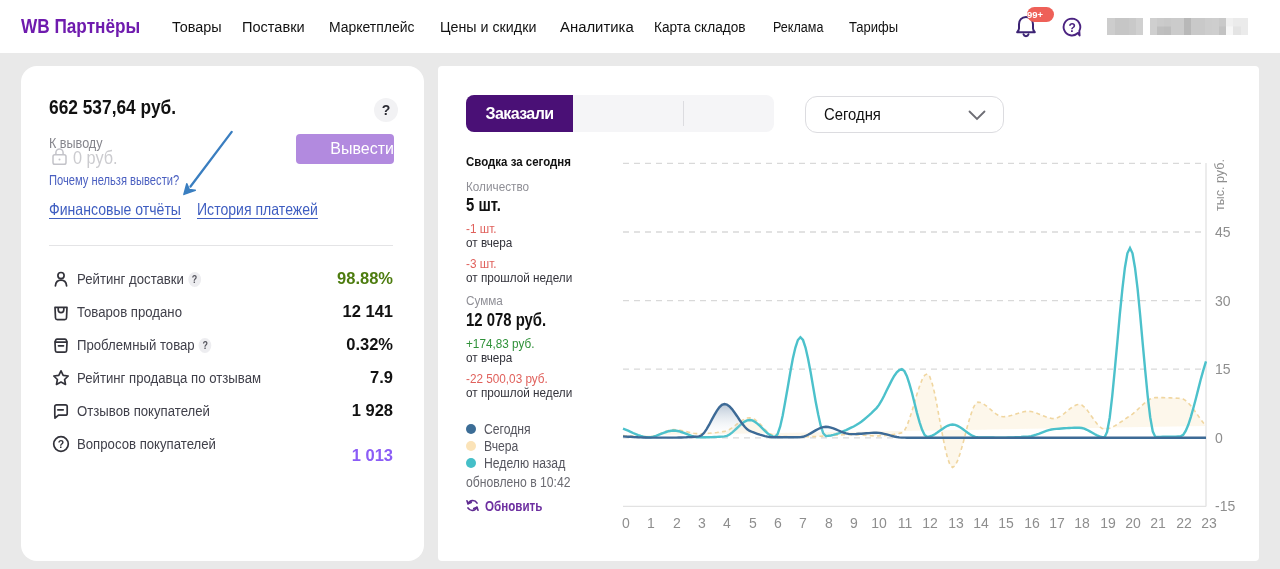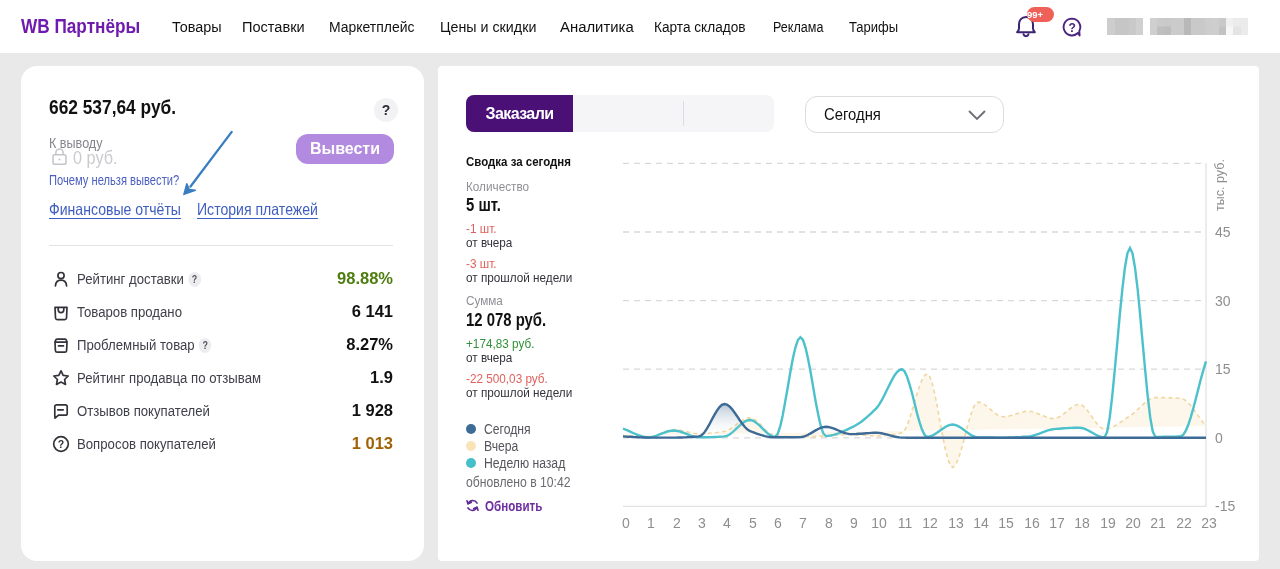--- a/index.html
+++ b/index.html
@@ -11,21 +11,21 @@
 .nav { position:absolute; top:18px; font-size:15.5px; font-weight:500; color:#111; transform-origin:left center; }
 
 #card1 { position:absolute; left:21px; top:66px; width:403px; height:495px; background:#fff; border-radius:16px; }
 #card2 { position:absolute; left:438px; top:66px; width:821px; height:495px; background:#fff; border-radius:4px; }
 
 #bal { position:absolute; left:28px; top:29px; font-size:21px; font-weight:bold; color:#111; transform:scaleX(0.825); transform-origin:left center; }
 #qbig { position:absolute; left:353px; top:32px; width:24px; height:24px; border-radius:50%; background:#f2f2f4; color:#2b2b33; font-size:14px; font-weight:bold; text-align:center; line-height:24px; }
 #kvyv { position:absolute; left:28px; top:69px; font-size:14px; color:#85858c; transform:scaleX(0.9); transform-origin:left center; }
 #zrub { position:absolute; left:52px; top:81px; font-size:18.5px; font-weight:500; color:#cbcbcf; transform:scaleX(0.88); transform-origin:left center; }
 #why { position:absolute; left:28px; top:106px; font-size:14.5px; color:#4a5fc0; transform:scaleX(0.77); transform-origin:left center; }
-#btnv { position:absolute; left:275px; top:68px; width:98px; height:30px; background:#b28adf; border-radius:12px; color:#fff; font-size:16px; font-weight:bold; text-align:center; line-height:30px; }
+#btnv { position:absolute; left:275px; top:68px; width:98px; height:30px; background:#b28adf; border-radius:4px; color:#fff; font-size:16px; font-weight:normal; text-align:right; line-height:30px; }
 .flink { position:absolute; top:134px; font-size:16.5px; color:#3f5ec1; text-decoration:underline; text-underline-offset:3px; transform:scaleX(0.853); transform-origin:left center; }
 #div1 { position:absolute; left:28px; top:179px; width:344px; height:1px; background:#e4e4e6; }
 .srow { position:absolute; left:56px; font-size:15.5px; color:#40404a; transform:scaleX(0.85); transform-origin:left center; white-space:nowrap; }
 .sval { position:absolute; right:31px; font-size:16.5px; font-weight:bold; color:#111; text-align:right; }
 .qmini { display:inline-block; width:15px; height:15px; border-radius:50%; background:#ededf0; color:#55555e; font-size:10.5px; font-weight:bold; text-align:center; line-height:15px; vertical-align:1px; margin-left:5px; }
 
 #tabs { position:absolute; left:28px; top:29px; height:37px; border-radius:8px; background:#f5f5f7; }
 .tab { position:absolute; top:29px; height:37px; font-size:16px; font-weight:bold; text-align:center; line-height:37px; color:#111; letter-spacing:-0.6px; }
 #tab1 { left:28px; width:107px; background:#4a1076; color:#fff; border-radius:8px 0 0 8px; }
 #tab2 { left:135px; width:110px; }
@@ -114,45 +114,45 @@
       <circle cx="9" cy="5.6" r="3.1" fill="none" stroke="#32323a" stroke-width="1.7"></circle>
       <path d="M3.4 15.8 C3.8 11.8 6 10.2 9 10.2 C12 10.2 14.2 11.8 14.6 15.8" fill="none" stroke="#32323a" stroke-width="1.7" stroke-linecap="round"></path>
     </svg>
   <div class="srow" style="top:204px;">Рейтинг доставки<span class="qmini">?</span></div>
   <div class="sval" style="top:203px;color:#4d7c0f;">98.88%</div>
   <svg class="abs" style="left:31px;top:237px;" width="18" height="18" viewBox="0 0 18 18">
       <path d="M3.0 4.4 L15.0 4.4 L14.5 15.0 A1.8 1.8 0 0 1 12.7 16.6 L5.3 16.6 A1.8 1.8 0 0 1 3.5 15.0 Z" fill="none" stroke="#32323a" stroke-width="1.7" stroke-linejoin="round"></path>
       <path d="M6.2 4.6 L6.2 6.8 A2.8 2.8 0 0 0 11.8 6.8 L11.8 4.6" fill="none" stroke="#32323a" stroke-width="1.7"></path>
     </svg>
   <div class="srow" style="top:237px;">Товаров продано</div>
-  <div class="sval" style="top:236px;color:#111;">6 141</div>
+  <div class="sval" style="top:236px;color:#111;">12 141</div>
   <svg class="abs" style="left:31px;top:270px;" width="18" height="18" viewBox="0 0 18 18">
       <path d="M3 6.2 L3.6 4.2 A1.5 1.5 0 0 1 5 3.2 L13 3.2 A1.5 1.5 0 0 1 14.4 4.2 L15 6.2" fill="none" stroke="#32323a" stroke-width="1.7"></path>
       <path d="M3 6.2 L15 6.2 L14.6 14.6 A1.8 1.8 0 0 1 12.8 16.2 L5.2 16.2 A1.8 1.8 0 0 1 3.4 14.6 Z" fill="none" stroke="#32323a" stroke-width="1.7" stroke-linejoin="round"></path>
       <line x1="6.5" y1="9.8" x2="11.5" y2="9.8" stroke="#32323a" stroke-width="1.7" stroke-linecap="round"></line>
     </svg>
   <div class="srow" style="top:270px;">Проблемный товар<span class="qmini">?</span></div>
-  <div class="sval" style="top:269px;color:#111;">8.27%</div>
+  <div class="sval" style="top:269px;color:#111;">0.32%</div>
   <svg class="abs" style="left:31px;top:303px;" width="18" height="18" viewBox="0 0 18 18">
       <path d="M9 1.8 L11.2 6.3 L16.2 7 L12.6 10.5 L13.5 15.4 L9 13.1 L4.5 15.4 L5.4 10.5 L1.8 7 L6.8 6.3 Z" fill="none" stroke="#32323a" stroke-width="1.7" stroke-linejoin="round"></path>
     </svg>
   <div class="srow" style="top:303px;">Рейтинг продавца по отзывам</div>
-  <div class="sval" style="top:302px;color:#111;">1.9</div>
+  <div class="sval" style="top:302px;color:#111;">7.9</div>
   <svg class="abs" style="left:31px;top:336px;" width="18" height="18" viewBox="0 0 18 18">
       <path d="M2.8 4.6 A1.8 1.8 0 0 1 4.6 2.8 L13.4 2.8 A1.8 1.8 0 0 1 15.2 4.6 L15.2 11.4 A1.8 1.8 0 0 1 13.4 13.2 L6.5 13.2 L3 16.2 L2.8 13 Z" fill="none" stroke="#32323a" stroke-width="1.7" stroke-linejoin="round"></path>
       <line x1="5.8" y1="7.8" x2="11.2" y2="7.8" stroke="#32323a" stroke-width="1.7" stroke-linecap="round"></line>
     </svg>
   <div class="srow" style="top:336px;">Отзывов покупателей</div>
   <div class="sval" style="top:335px;color:#111;text-align:right;">1 928</div>
   <svg class="abs" style="left:31px;top:369px;" width="18" height="18" viewBox="0 0 18 18">
       <circle cx="9" cy="9" r="7.3" fill="none" stroke="#32323a" stroke-width="1.7"></circle>
       <text x="9" y="12.6" font-size="10.5" font-weight="bold" fill="#32323a" text-anchor="middle" font-family="Liberation Sans">?</text>
     </svg>
   <div class="srow" style="top:369px;">Вопросов покупателей</div>
-  <div class="sval" style="top:368px;color:#a16207;text-align:center;">1 013</div>
+  <div class="sval" style="top:380px;color:#8b5cf6;text-align:center;">1 013</div>
 </div>
 
 <div id="card2">
   <div id="tabs" style="width:308px;"></div>
   <div class="tab" id="tab1">Заказали</div>
   <div id="tsep"></div>
   <div id="dd">
       <span>Сегодня</span>
     <svg class="abs" style="left:162px;top:13px;" width="18" height="11" viewBox="0 0 18 11">
         <path d="M1.5 1.5 L9 9 L16.5 1.5" fill="none" stroke="#6d6d74" stroke-width="1.8" stroke-linecap="round"></path>

